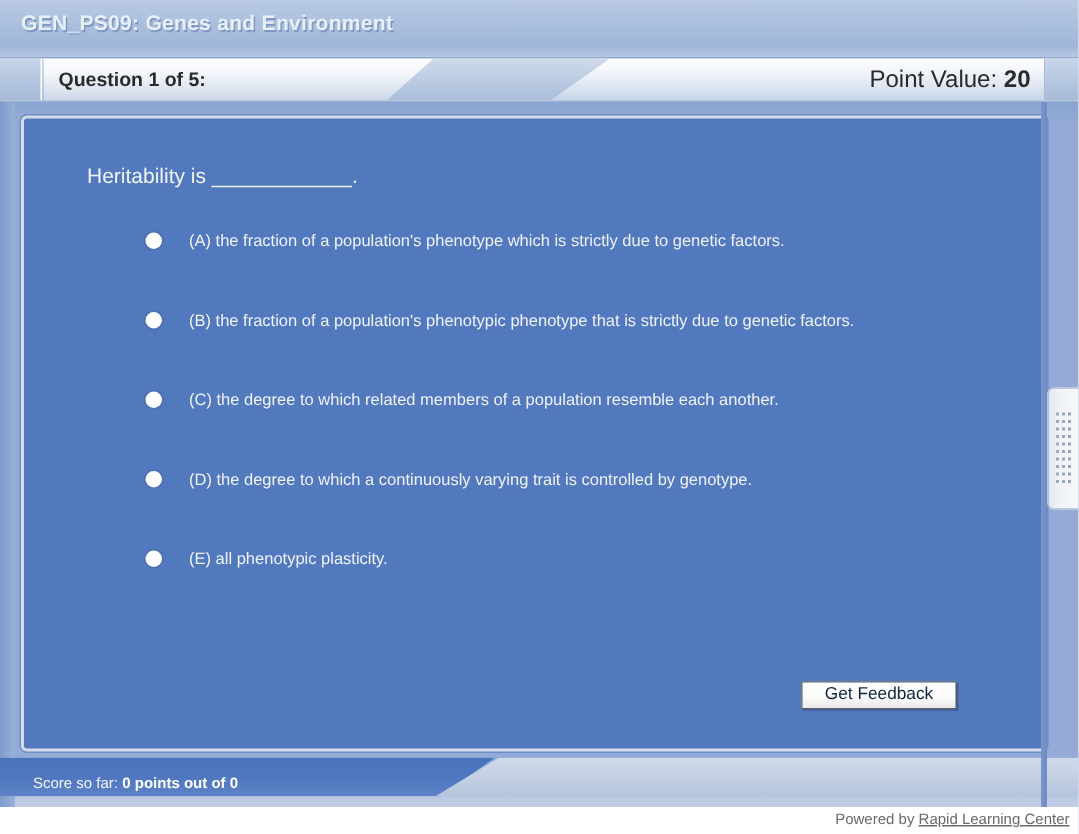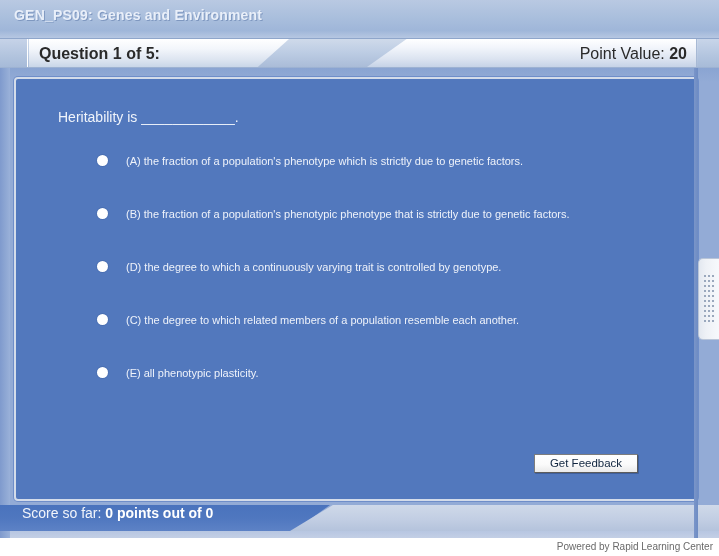--- a/index.html
+++ b/index.html
@@ -66,21 +66,21 @@
     position: absolute;
     left: 29px; top: 0;
     width: 260px; height: 28px;
     background: linear-gradient(to bottom, #ffffff 0%, #f3f6fb 35%, #dce4f0 75%, #c9d6e8 100%);
     -webkit-clip-path: polygon(0 0, 100% 0, 88% 100%, 0 100%);
     clip-path: polygon(0 0, 100% 0, 88% 100%, 0 100%);
   }
   .tabstrip .tab-question-label {
     position: absolute;
     left: 39px; top: 6px;
-    font-size: 16px;
+    font-size: 13px;
     font-weight: bold;
     color: #2a2a2a;
     white-space: nowrap;
   }
   .tabstrip .tab-points {
     position: absolute;
     right: 22px; top: 0;
     width: 330px; height: 28px;
     background: linear-gradient(to bottom, #ffffff 0%, #f2f5fb 30%, #dbe3f0 72%, #c6d3e7 100%);
     -webkit-clip-path: polygon(12% 0, 100% 0, 100% 100%, 0 100%);
@@ -215,22 +215,22 @@
   .scorebar .score-right {
     position: absolute;
     left: 290px; top: 0;
     width: 429px; height: 26px;
     background: linear-gradient(to bottom, #cfd9e9 0%, #c2cee3 55%, #b4c3dc 100%);
     -webkit-clip-path: polygon(10% 0, 100% 0, 100% 100%, 0 100%);
     clip-path: polygon(10% 0, 100% 0, 100% 100%, 0 100%);
   }
   .scorebar .score-text {
     position: absolute;
-    left: 22px; top: 0;
-    font-size: 14px;
+    left: 22px; top: 12px;
+    font-size: 10px;
     color: #f2f5fb;
     white-space: nowrap;
   }
   .scorebar .score-text b { font-weight: bold; color: #ffffff; }
 
   
   .footer {
     position: absolute;
     left: 0; top: 538px;
     width: 719px; height: 18px;
@@ -239,20 +239,21 @@
   .footer .powered {
     position: absolute;
     right: 6px;
     top: 3px;
     font-size: 10px;
     color: #6a6a6a;
     white-space: nowrap;
   }
   .footer .powered-link {
     color: #6a6a6a;
+    text-decoration: underline;
     cursor: pointer;
   }
 
   
   .grip {
     position: absolute;
     right: 0;
     top: 258px;
     width: 21px;
     height: 82px;
@@ -322,26 +323,26 @@
         <span class="option-text">(A) the fraction of a population's phenotype which is strictly due to genetic factors.</span>
       </div>
 
       <div class="option">
         <span class="radio"></span>
         <span class="option-text">(B) the fraction of a population's phenotypic phenotype that is strictly due to genetic factors.</span>
       </div>
 
       <div class="option">
         <span class="radio"></span>
-        <span class="option-text">(D) the degree to which a continuously varying trait is controlled by genotype.</span>
+        <span class="option-text">(C) the degree to which related members of a population resemble each another.</span>
       </div>
 
       <div class="option">
         <span class="radio"></span>
-        <span class="option-text">(C) the degree to which related members of a population resemble each another.</span>
+        <span class="option-text">(D) the degree to which a continuously varying trait is controlled by genotype.</span>
       </div>
 
       <div class="option">
         <span class="radio"></span>
         <span class="option-text">(E) all phenotypic plasticity.</span>
       </div>
 
     </div>
 
     <button class="feedback-btn">Get Feedback</button>

